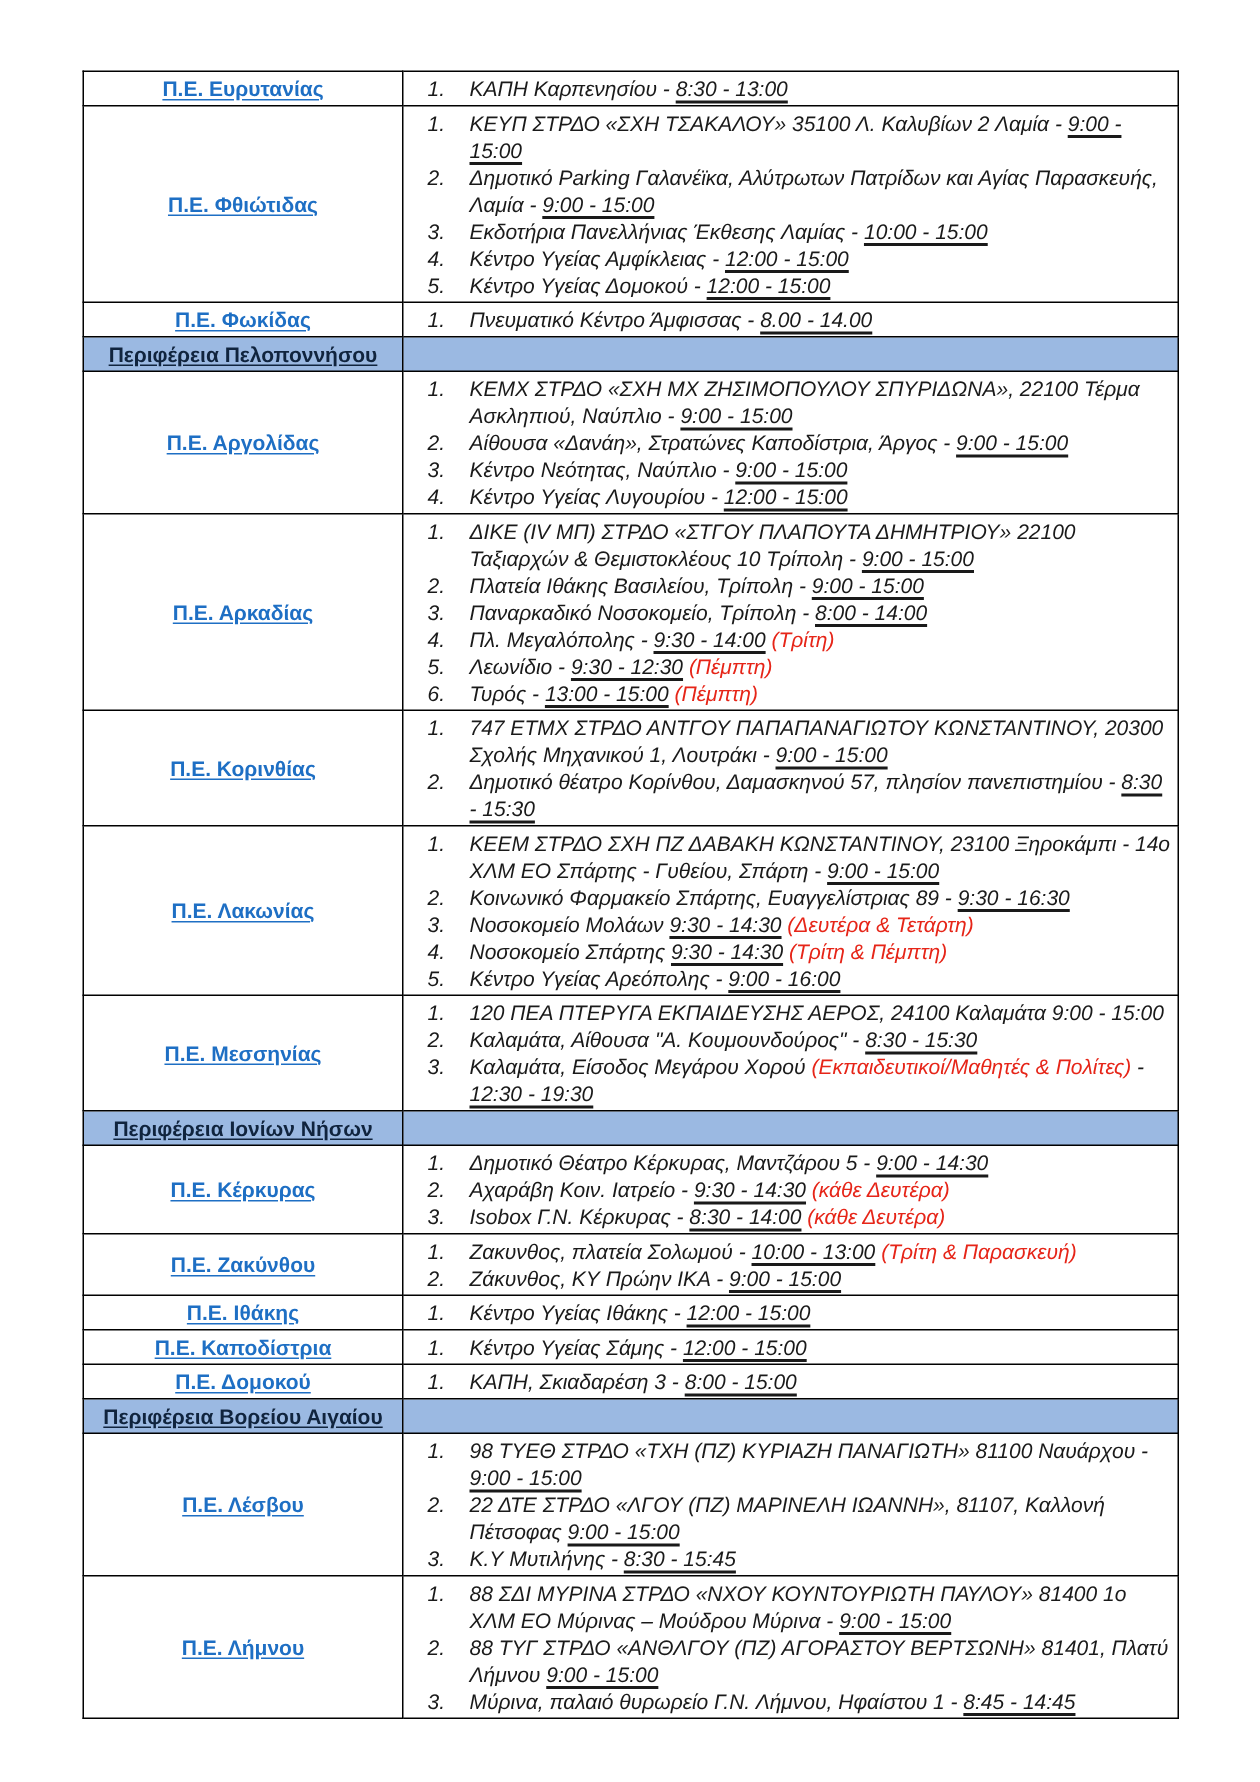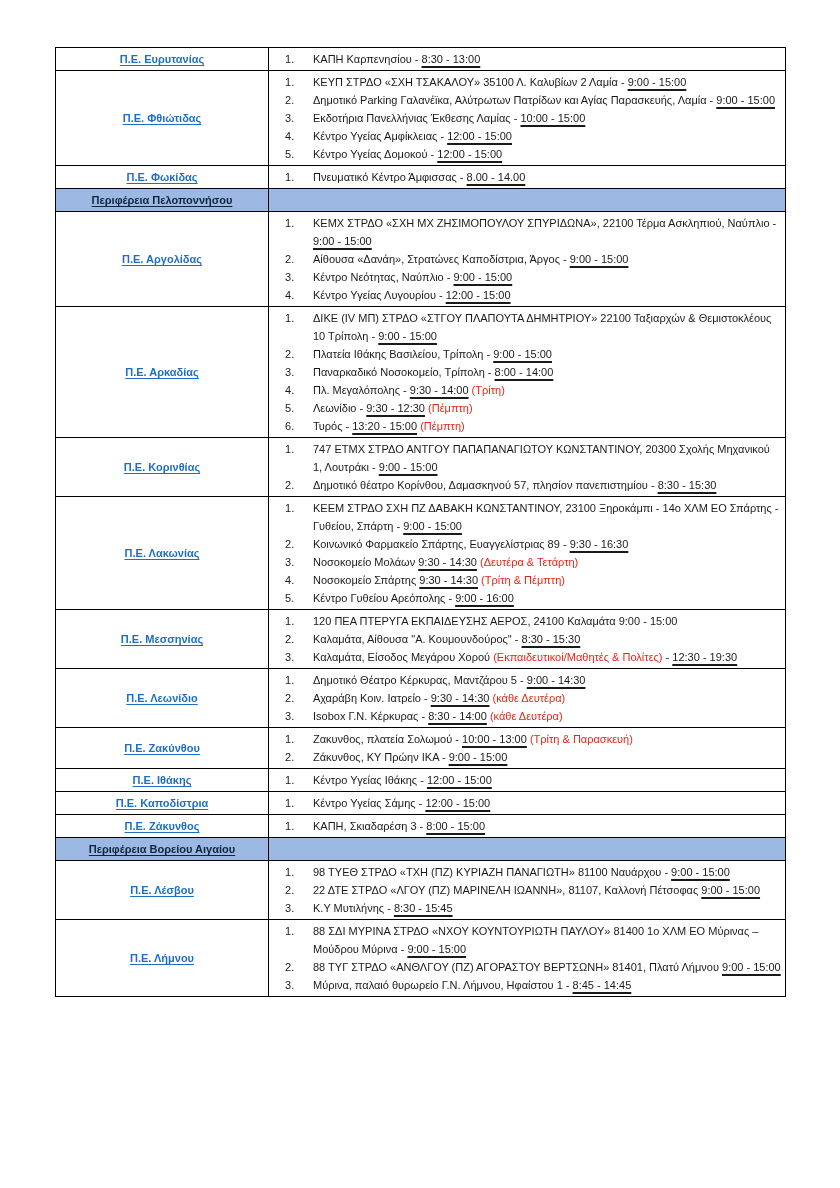--- a/index.html
+++ b/index.html
@@ -15,21 +15,21 @@
     background: #ffffff;
     overflow: hidden;
   }
   table.sched {
     position: absolute;
     left: 55px;
     top: 47px;
     width: 730px;
     border-collapse: collapse;
     table-layout: fixed;
-    font-size: 11px;
+    font-size: 14px;
     line-height: 18px;
     color: var(--body-text, #1a1a1a);
   }
   table.sched td {
     border: 1.5px solid var(--border, #000);
     padding: 2px 4px;
     vertical-align: middle;
   }
   col.c1 { width: 213px; }
   col.c2 { width: 517px; }
@@ -49,21 +49,21 @@
   }
   .group-header-text {
     color: var(--header-text, #10243e);
     font-weight: bold;
     text-decoration: underline;
     text-underline-offset: 2px;
     display: block;
     text-align: center;
   }
 
-  td.items-cell { vertical-align: top; }
+  td.items-cell { vertical-align: top; font-style: italic; }
   td.items-cell ol {
     margin: 0;
     padding: 0;
     list-style: none;
     counter-reset: itm;
   }
   td.items-cell li {
     counter-increment: itm;
     position: relative;
     padding-left: 40px;
@@ -137,57 +137,63 @@
         </tr>
         <tr>
           <td class="region-cell"><span class="region-name-link">Π.Ε. Αρκαδίας</span></td>
           <td class="items-cell">
             <ol>
               <li><span class="seg-plain">ΔΙΚΕ (IV ΜΠ) ΣΤΡΔΟ «ΣΤΓΟΥ ΠΛΑΠΟΥΤΑ ΔΗΜΗΤΡΙΟΥ» 22100 Ταξιαρχών &amp; Θεμιστοκλέους 10 Τρίπολη - </span><span class="seg-time">9:00 - 15:00</span></li>
               <li><span class="seg-plain">Πλατεία Ιθάκης Βασιλείου, Τρίπολη - </span><span class="seg-time">9:00 - 15:00</span></li>
               <li><span class="seg-plain">Παναρκαδικό Νοσοκομείο, Τρίπολη - </span><span class="seg-time">8:00 - 14:00</span></li>
               <li><span class="seg-plain">Πλ. Μεγαλόπολης - </span><span class="seg-time">9:30 - 14:00</span><span class="seg-plain"> </span><span class="seg-note">(Τρίτη)</span></li>
               <li><span class="seg-plain">Λεωνίδιο - </span><span class="seg-time">9:30 - 12:30</span><span class="seg-plain"> </span><span class="seg-note">(Πέμπτη)</span></li>
-              <li><span class="seg-plain">Τυρός - </span><span class="seg-time">13:20 - 15:00</span><span class="seg-plain"> </span><span class="seg-note">(Πέμπτη)</span></li>
+              <li><span class="seg-plain">Τυρός - </span><span class="seg-time">13:00 - 15:00</span><span class="seg-plain"> </span><span class="seg-note">(Πέμπτη)</span></li>
             </ol>
           </td>
         </tr>
         <tr>
           <td class="region-cell"><span class="region-name-link">Π.Ε. Κορινθίας</span></td>
           <td class="items-cell">
             <ol>
               <li><span class="seg-plain">747 ΕΤΜΧ ΣΤΡΔΟ ΑΝΤΓΟΥ ΠΑΠΑΠΑΝΑΓΙΩΤΟΥ ΚΩΝΣΤΑΝΤΙΝΟΥ, 20300 Σχολής Μηχανικού 1, Λουτράκι - </span><span class="seg-time">9:00 - 15:00</span></li>
               <li><span class="seg-plain">Δημοτικό θέατρο Κορίνθου, Δαμασκηνού 57, πλησίον πανεπιστημίου - </span><span class="seg-time">8:30 - 15:30</span></li>
             </ol>
           </td>
         </tr>
         <tr>
           <td class="region-cell"><span class="region-name-link">Π.Ε. Λακωνίας</span></td>
           <td class="items-cell">
             <ol>
               <li><span class="seg-plain">ΚΕΕΜ ΣΤΡΔΟ ΣΧΗ ΠΖ ΔΑΒΑΚΗ ΚΩΝΣΤΑΝΤΙΝΟΥ, 23100 Ξηροκάμπι - 14ο ΧΛΜ ΕΟ Σπάρτης - Γυθείου, Σπάρτη - </span><span class="seg-time">9:00 - 15:00</span></li>
               <li><span class="seg-plain">Κοινωνικό Φαρμακείο Σπάρτης, Ευαγγελίστριας 89 - </span><span class="seg-time">9:30 - 16:30</span></li>
               <li><span class="seg-plain">Νοσοκομείο Μολάων </span><span class="seg-time">9:30 - 14:30</span><span class="seg-plain"> </span><span class="seg-note">(Δευτέρα &amp; Τετάρτη)</span></li>
               <li><span class="seg-plain">Νοσοκομείο Σπάρτης </span><span class="seg-time">9:30 - 14:30</span><span class="seg-plain"> </span><span class="seg-note">(Τρίτη &amp; Πέμπτη)</span></li>
-              <li><span class="seg-plain">Κέντρο Γυθείου Αρεόπολης - </span><span class="seg-time">9:00 - 16:00</span></li>
+              <li><span class="seg-plain">Κέντρο Υγείας Αρεόπολης - </span><span class="seg-time">9:00 - 16:00</span></li>
             </ol>
           </td>
         </tr>
         <tr>
           <td class="region-cell"><span class="region-name-link">Π.Ε. Μεσσηνίας</span></td>
           <td class="items-cell">
             <ol>
               <li><span class="seg-plain">120 ΠΕΑ ΠΤΕΡΥΓΑ ΕΚΠΑΙΔΕΥΣΗΣ ΑΕΡΟΣ, 24100 Καλαμάτα 9:00 - 15:00</span></li>
               <li><span class="seg-plain">Καλαμάτα, Αίθουσα "Α. Κουμουνδούρος" - </span><span class="seg-time">8:30 - 15:30</span></li>
               <li><span class="seg-plain">Καλαμάτα, Είσοδος Μεγάρου Χορού </span><span class="seg-note">(Εκπαιδευτικοί/Μαθητές &amp; Πολίτες)</span><span class="seg-plain"> - </span><span class="seg-time">12:30 - 19:30</span></li>
             </ol>
           </td>
         </tr>
-        <tr>
-          <td class="region-cell"><span class="region-name-link">Π.Ε. Λεωνίδιο</span></td>
+        <tr class="hdr-row">
+          <td>
+            <span class="group-header-text">Περιφέρεια Ιονίων Νήσων</span>
+          </td>
+          <td></td>
+        </tr>
+        <tr>
+          <td class="region-cell"><span class="region-name-link">Π.Ε. Κέρκυρας</span></td>
           <td class="items-cell">
             <ol>
               <li><span class="seg-plain">Δημοτικό Θέατρο Κέρκυρας, Μαντζάρου 5 - </span><span class="seg-time">9:00 - 14:30</span></li>
               <li><span class="seg-plain">Αχαράβη Κοιν. Ιατρείο - </span><span class="seg-time">9:30 - 14:30</span><span class="seg-plain"> </span><span class="seg-note">(κάθε Δευτέρα)</span></li>
               <li><span class="seg-plain">Isobox Γ.Ν. Κέρκυρας - </span><span class="seg-time">8:30 - 14:00</span><span class="seg-plain"> </span><span class="seg-note">(κάθε Δευτέρα)</span></li>
             </ol>
           </td>
         </tr>
         <tr>
           <td class="region-cell"><span class="region-name-link">Π.Ε. Ζακύνθου</span></td>
@@ -208,21 +214,21 @@
         </tr>
         <tr>
           <td class="region-cell"><span class="region-name-link">Π.Ε. Καποδίστρια</span></td>
           <td class="items-cell">
             <ol>
               <li><span class="seg-plain">Κέντρο Υγείας Σάμης - </span><span class="seg-time">12:00 - 15:00</span></li>
             </ol>
           </td>
         </tr>
         <tr>
-          <td class="region-cell"><span class="region-name-link">Π.Ε. Ζάκυνθος</span></td>
+          <td class="region-cell"><span class="region-name-link">Π.Ε. Δομοκού</span></td>
           <td class="items-cell">
             <ol>
               <li><span class="seg-plain">ΚΑΠΗ, Σκιαδαρέση 3 - </span><span class="seg-time">8:00 - 15:00</span></li>
             </ol>
           </td>
         </tr>
         <tr class="hdr-row">
           <td>
             <span class="group-header-text">Περιφέρεια Βορείου Αιγαίου</span>
           </td>

